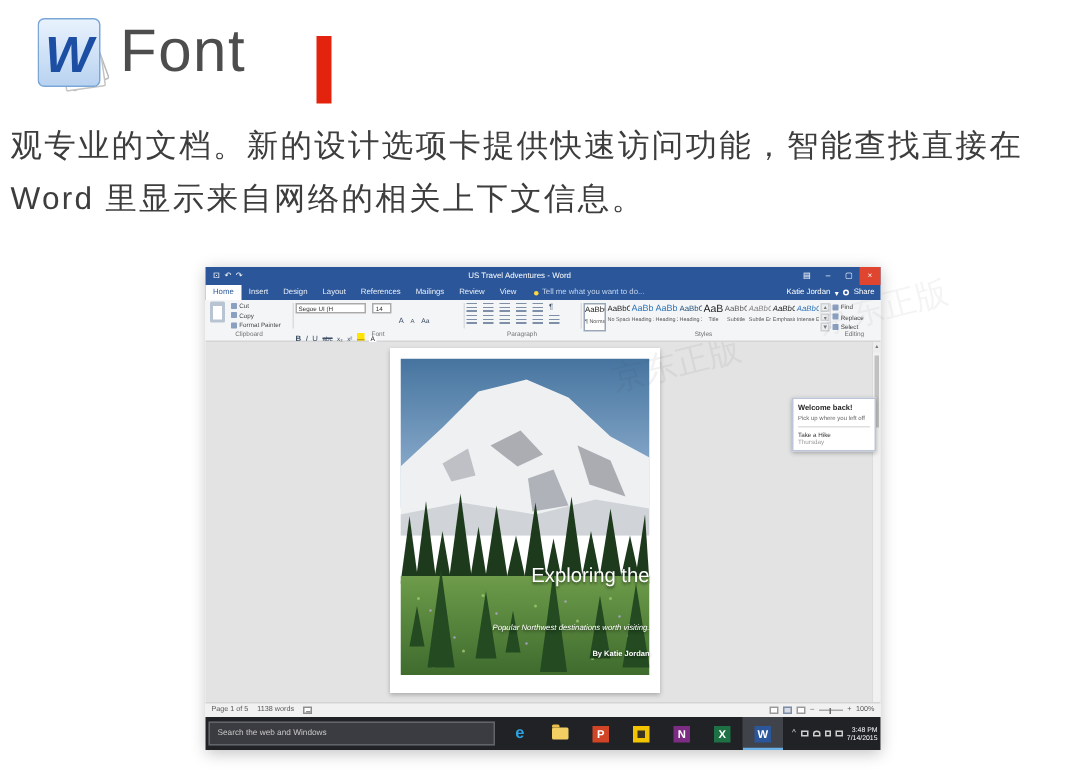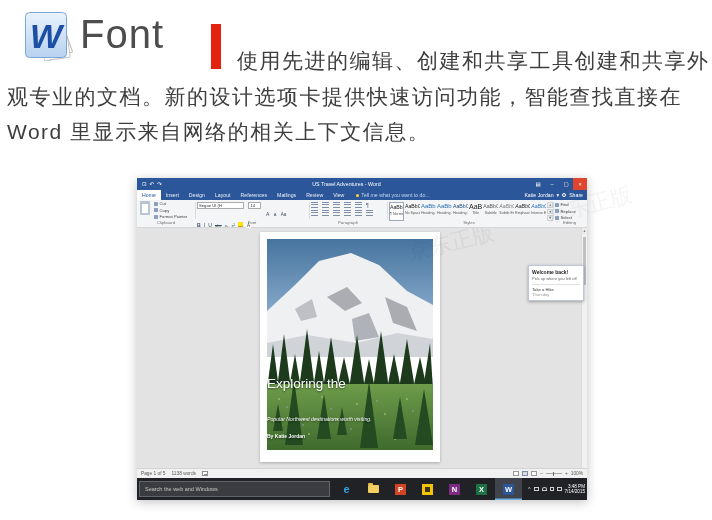--- a/index.html
+++ b/index.html
@@ -67,21 +67,21 @@
   .stscroll span { background:#eceef0; border:0.5px solid #d0d3d6; line-height:4.5px; height:5.5px; }
   .g-edit { position:absolute; left:418px; top:2px; display:flex; flex-direction:column; gap:1.5px; }
 
   .docarea { position:absolute; left:0; top:50px; width:100%; height:240px; background:#e3e3e3; overflow:hidden; }
   .scrollbar { position:absolute; right:0; top:0; bottom:0; width:6px; background:#f1f1f1; border-left:0.5px solid #dcdcdc; }
   .sb-up { height:7px; text-align:center; font-size:3.5px; color:#777; line-height:7px; background:#ececec; }
   .sb-thumb { margin:2px 1px 0 1px; height:48px; background:#c1c1c1; }
 
   .docpage { position:absolute; left:123px; top:4px; width:180px; height:230px; background:#fff; box-shadow:0 1px 3px rgba(0,0,0,.25); }
   .photo { position:absolute; left:7px; top:7px; width:166px; height:211px; }
-  .cover-text { position:absolute; left:7px; width:166px; text-align:left; color:#fff; text-shadow:0 1px 2px rgba(0,0,0,.55); }
+  .cover-text { position:absolute; left:7px; width:166px; text-align:right; color:#fff; text-shadow:0 1px 2px rgba(0,0,0,.55); }
   .ct1 { top:144px; font-size:13.5px; }
   .ct2 { top:160px; font-size:13.5px; }
   .csub { top:184px; font-size:5.2px; font-style:italic; }
   .cby { top:201px; font-size:5px; font-weight:bold; }
 
   .popup { position:absolute; left:391px; top:87px; width:56px; background:#fff; border:0.5px solid #bcc6d8;
            box-shadow:0 1px 3px rgba(0,0,0,.3); padding:3px; z-index:6; }
   .popup .pt { font-size:5px; font-weight:bold; color:#222; }
   .popup .ps { font-size:4px; color:#666; margin-top:1px; }
   .popup .phr { height:0; border-top:0.5px solid #e0e0e0; margin:3px 0 2px 0; }
@@ -131,21 +131,20 @@
           <stop offset="0" stop-color="#e9f2fd"></stop>
             <stop offset="1" stop-color="#b8d2f0"></stop>
         </linearGradient>
       </defs>
       <rect x="0.5" y="0.5" width="41" height="45" rx="4" fill="url(#lg)" stroke="#7aa7d8" stroke-width="1"></rect>
       <text x="21" y="36" text-anchor="middle" font-family="Liberation Sans, sans-serif" font-size="34" font-weight="bold" font-style="italic" fill="#1c4fa3">W</text>
     </svg>
   </div>
   <div class="product-name">Font</div>
   <div class="accent-bar"></div>
-  <div class="desc d1">使用先进的编辑、创建和共享工具创建和共享外</div>
   <div class="desc d3">Word 里显示来自网络的相关上下文信息。</div>
   <div class="desc d2">观专业的文档。新的设计选项卡提供快速访问功能，智能查找直接在</div>
 
   <div class="wm" style="left:545px; top:190px; opacity:.05;">京东正版</div>
 
   <div class="app">
 
     <div class="titlebar">
       <div class="qat">
         <span>⊡</span>

